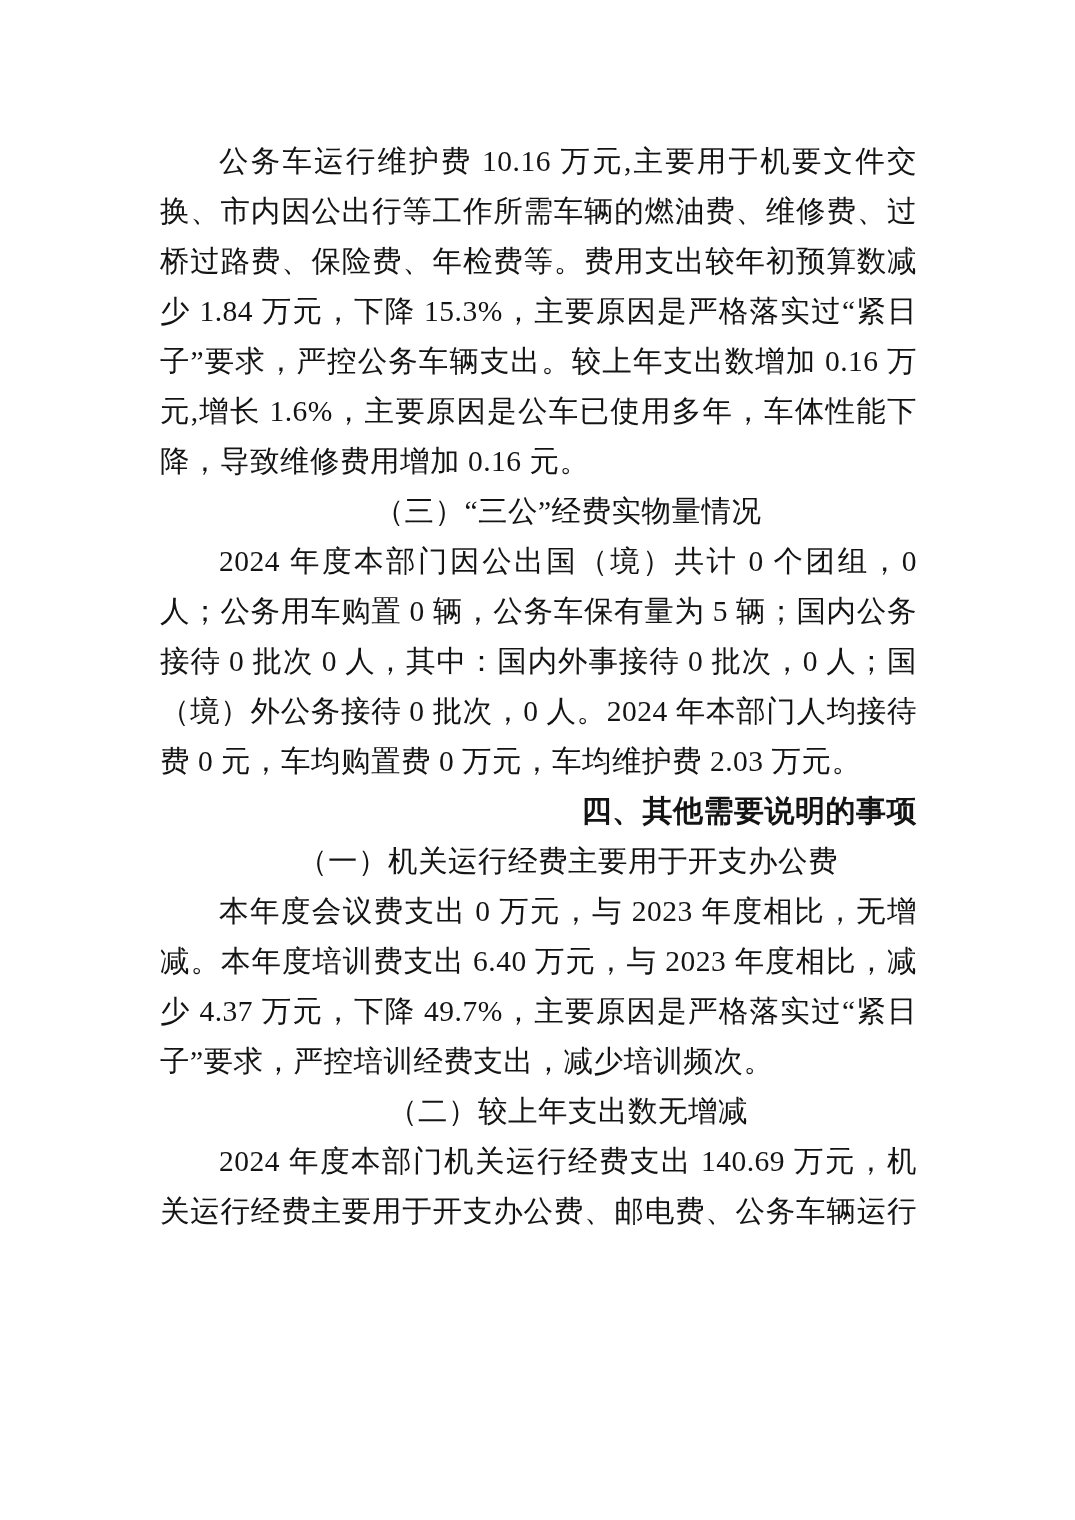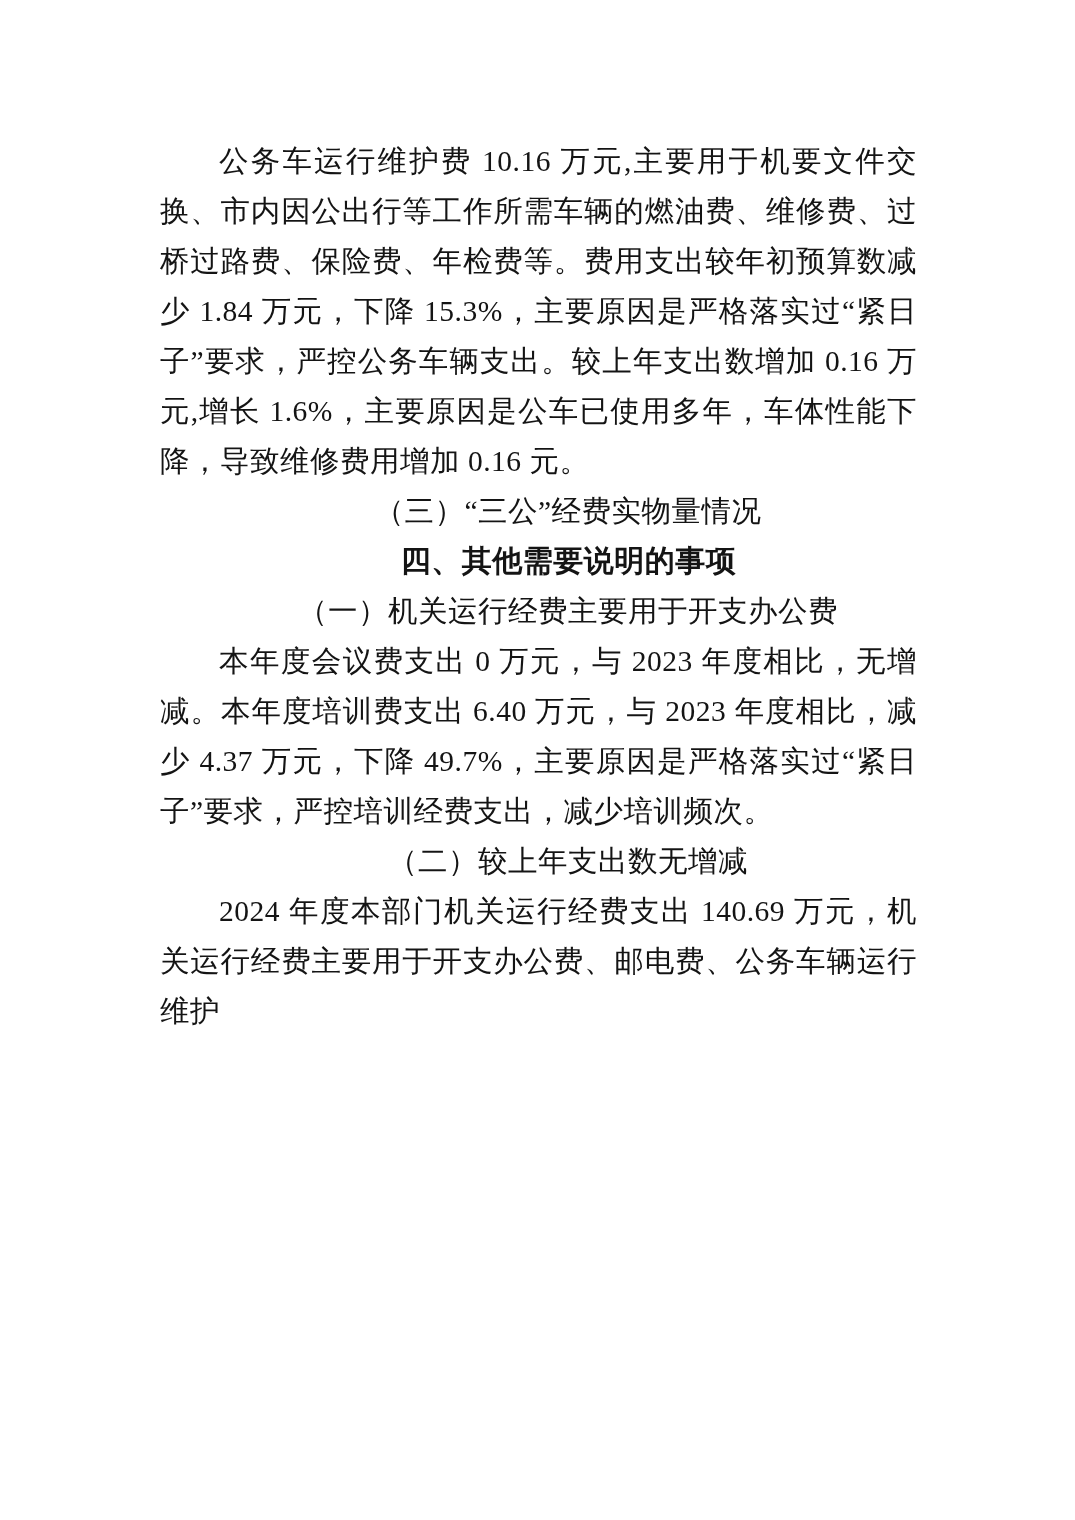--- a/index.html
+++ b/index.html
@@ -29,21 +29,21 @@
     text-align: justify;
     text-justify: inter-ideograph;
     text-indent: 2em;
     letter-spacing: 0.5px;
     font-family: "Liberation Serif", "DejaVu Serif", serif;
   }
   .para.subheading {
     text-align: center;
   }
   .para.heading-bold {
-    text-align: center;
+    text-align: right;
     font-weight: bold;
     font-family: "Liberation Sans", "DejaVu Sans", sans-serif;
     font-size: 30px;
   }
   .footer {
     position: absolute;
     left: 0;
     right: 0;
     top: 1402px;
     text-align: center;
@@ -53,20 +53,21 @@
     color: #701a75;
   }
 </style>
 </head>
 <body>
 
 <div class="page">
   <div class="content">
     <p class="para body">公务车运行维护费 10.16 万元,主要用于机要文件交换、市内因公出行等工作所需车辆的燃油费、维修费、过桥过路费、保险费、年检费等。费用支出较年初预算数减少 1.84 万元，下降 15.3%，主要原因是严格落实过“紧日子”要求，严控公务车辆支出。较上年支出数增加 0.16 万元,增长 1.6%，主要原因是公车已使用多年，车体性能下降，导致维修费用增加 0.16 元。</p>
     <p class="para subheading">（三）“三公”经费实物量情况</p>
+    <p class="para body">2024 年度本部门因公出国（境）共计 0 个团组，0 人；公务用车购置 0 辆，公务车保有量为 5 辆；国内公务接待 0 批次 0 人，其中：国内外事接待 0 批次，0 人；国（境）外公务接待 0 批次，0 人。2024 年本部门人均接待费 0 元，车均购置费 0 万元，车均维护费 2.03 万元。</p>
     <p class="para heading-bold">四、其他需要说明的事项</p>
     <p class="para subheading">（一）机关运行经费主要用于开支办公费</p>
     <p class="para body">本年度会议费支出 0 万元，与 2023 年度相比，无增减。本年度培训费支出 6.40 万元，与 2023 年度相比，减少 4.37 万元，下降 49.7%，主要原因是严格落实过“紧日子”要求，严控培训经费支出，减少培训频次。</p>
     <p class="para subheading">（二）较上年支出数无增减</p>
     <p class="para body">2024 年度本部门机关运行经费支出 140.69 万元，机关运行经费主要用于开支办公费、邮电费、公务车辆运行维护</p>
   </div>
 
   <div class="footer">- 11 -</div>
 </div>
 

